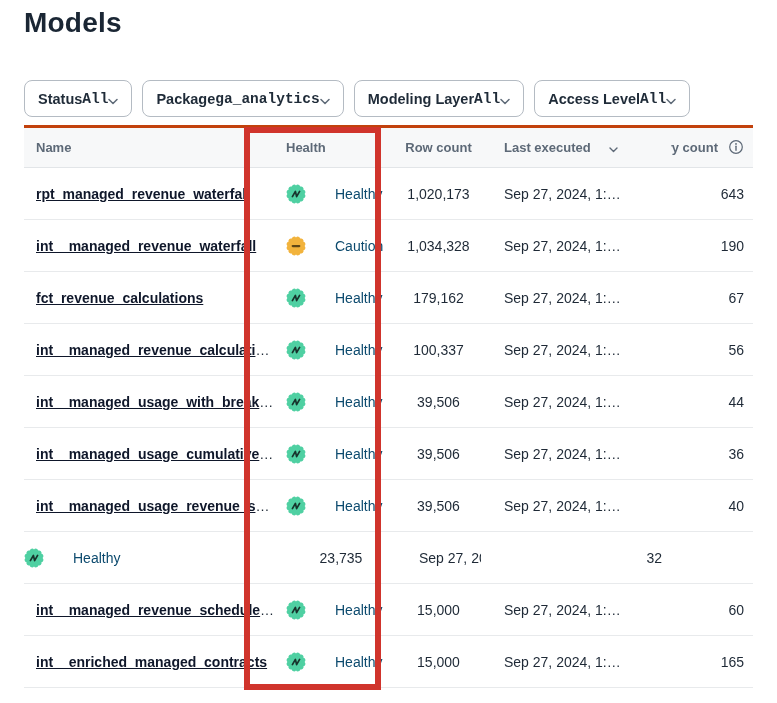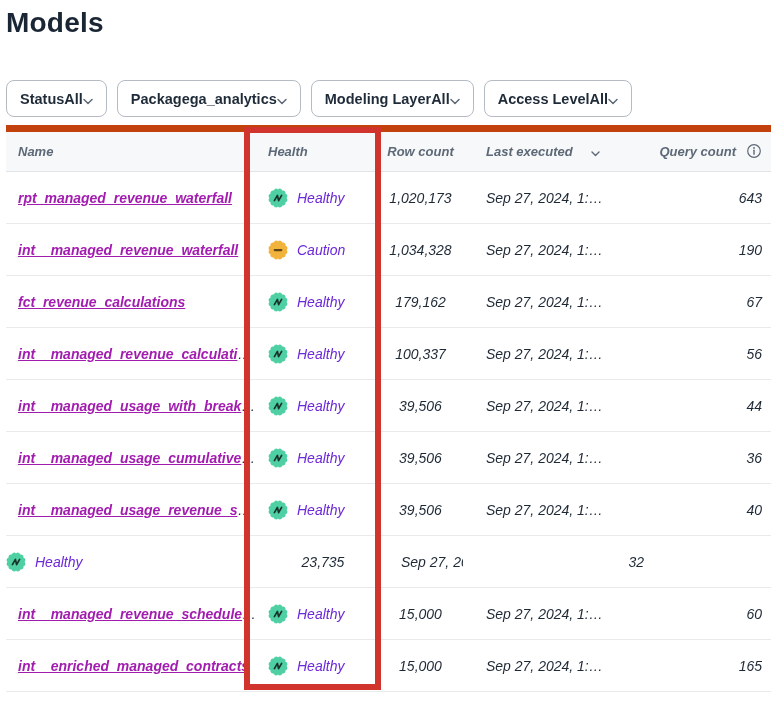--- a/index.html
+++ b/index.html
@@ -1,74 +1,74 @@
 <!DOCTYPE html>
 <html><head>
 <meta charset="utf-8">
 <style>
   * { box-sizing: border-box; }
   html,body { margin:0; padding:0; }
   body {
     width:777px; height:703px; background:#ffffff; position:relative;
     font-family:"Liberation Sans", sans-serif; color:#1e2936; overflow:hidden;
   }
-  .page { padding:0 6px; }
+  .page { padding:0 24px; }
 
   
   .page-title {
     margin:0; padding-top:7px; font-size:28px; font-weight:600;
     color:#1a2634; letter-spacing:0.2px;
   }
 
   
   .filter-bar { display:flex; gap:10px; margin-top:41px; }
   .filter-btn {
     display:inline-flex; align-items:center; height:37px;
     padding:0 13px; background:#fff; border:1px solid #b4bbc3;
     border-radius:8px; font-size:14.5px; color:#1f2b38; cursor:pointer;
   }
   .filter-btn .f-label { font-weight:600; }
-  .filter-btn .f-value { font-weight:600; }
+  .filter-btn .f-value { font-weight:600;font-family:Liberation Mono, monospace; }
   .chev { display:inline-block; margin-top:2px; }
 
   
-  .table { margin-top:8px; border-top:7px solid #c2410c;font-style:italic; }
+  .table { margin-top:8px; border-top:3px solid #c2410c; }
   .tr, .thead {
     display:grid;
     grid-template-columns:262px 110px 85px 190px 1fr;
     align-items:center;
   }
   .thead {
     height:40px; background:#f7f8f9; border-bottom:1px solid #e2e5e8;
     color:#5d6977; font-size:13px; font-weight:700;
   }
   .tr { height:52px; border-bottom:1px solid #e8eaec; background:#fff; font-size:14px; }
   .td, .th { overflow:hidden; white-space:nowrap; }
   .col-name  { padding-left:12px; }
   .col-num   { text-align:center; font-variant-numeric:tabular-nums; }
   .col-date  { padding-left:23px; }
   .col-qc    { padding-right:9px; text-align:right; }
   .th.sortable { display:flex; align-items:center; gap:18px; cursor:pointer; }
   .th.col-qc { display:flex; align-items:center; gap:10px; justify-content:flex-end; }
 
   .model-link {
-    color:#a21caf; font-weight:700; text-decoration:underline;
+    color:#0f172a; font-weight:700; text-decoration:underline;
     font-size:14px; cursor:pointer;
   }
   .td.col-name { padding-right:10px; text-overflow:ellipsis; }
 
   
   .td.col-health { display:flex; align-items:center; gap:9px; }
   .health-badge { width:20px; height:20px; display:inline-block; flex:0 0 20px; }
   .health-badge .seal { fill:#4fd0a2; }
   .health-badge .glyph-minus { display:none; }
   .health-badge[data-health="Caution"] .seal { fill:#f2b33c; }
   .health-badge[data-health="Caution"] .glyph-pulse { display:none; }
   .health-badge[data-health="Caution"] .glyph-minus { display:block; }
-  .health-text { color:#6d28d9; }
+  .health-text { color:#0c4a6e;margin-left:20px; }
 
   
   .info-icon { display:inline-block; margin-top:1px; }
 
   
   .annotation-box {
     position:absolute; left:244px; top:127px; width:137px; height:563px;
     border:6px solid #d0342c; pointer-events:none; z-index:5;
   }
 </style>

